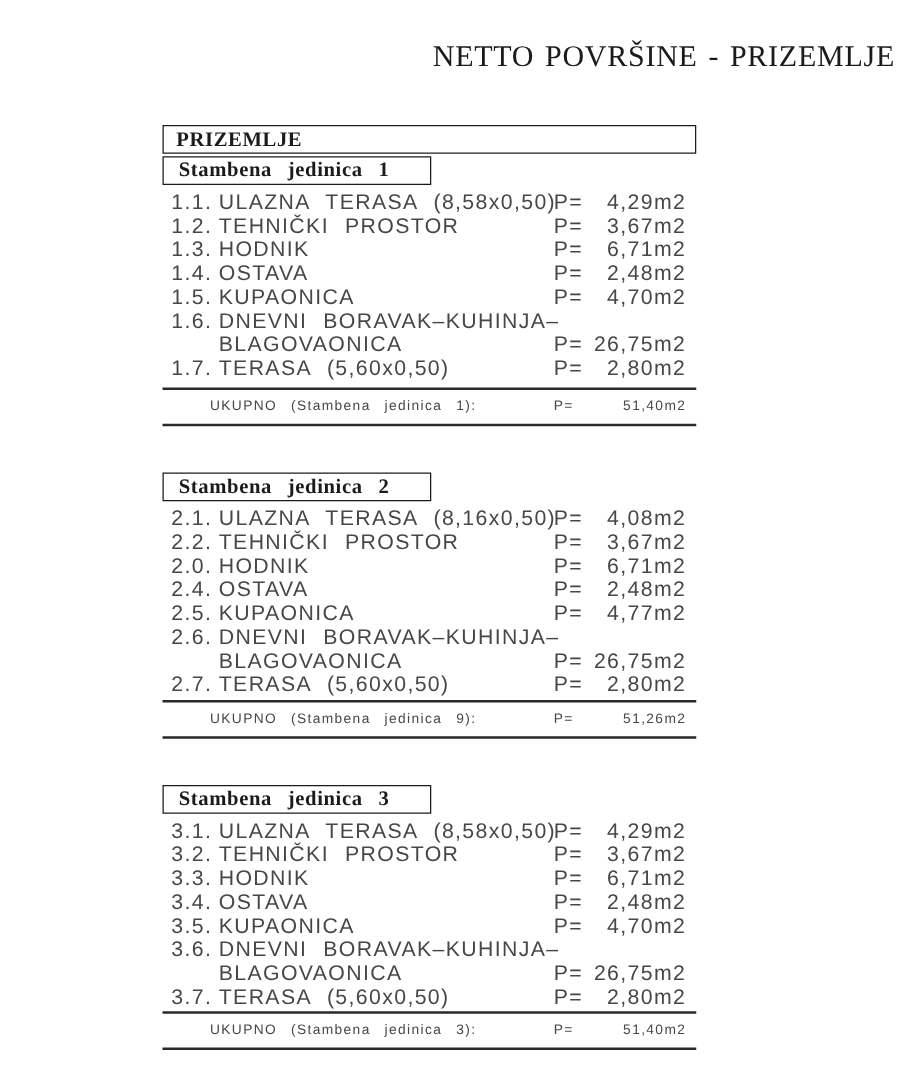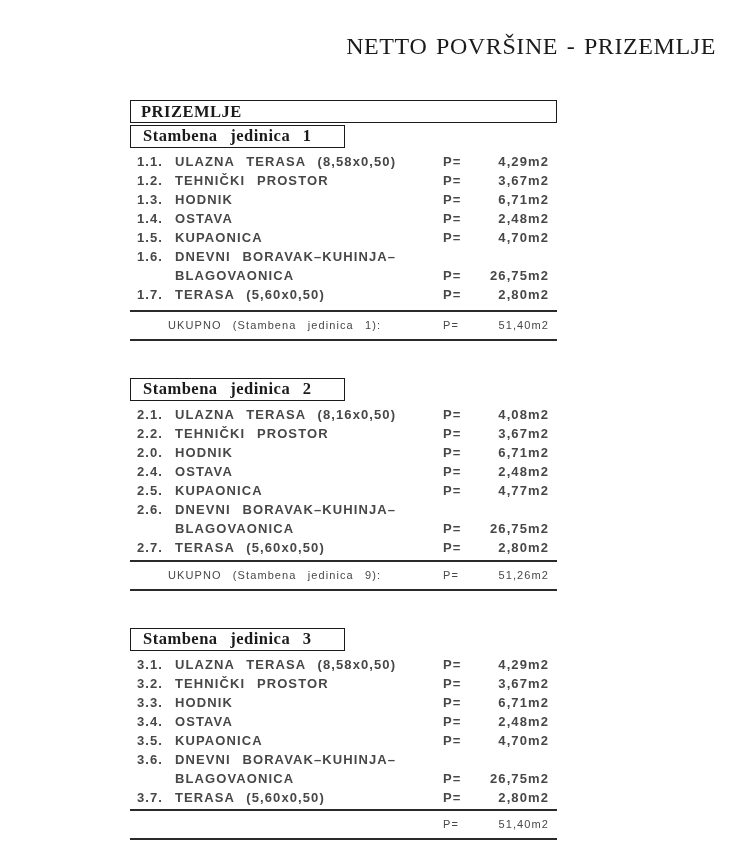--- a/index.html
+++ b/index.html
@@ -42,22 +42,22 @@
   .unit.s3{top:628px;height:214px;}
   .unit-header-box{
     position:absolute;left:0;top:0;width:215px;height:23px;
     box-sizing:border-box;border:1.5px solid var(--ink);
     display:flex;align-items:flex-start;padding-left:12px;
   }
   
   .rows{position:absolute;left:0;top:27px;width:427px;}
   .line{
     position:relative;height:19px;width:427px;
-    font-size:13px;line-height:19px;color:var(--cad);
-    letter-spacing:1.1px;word-spacing:7px;white-space:nowrap;font-weight:bold;
+    font-size:17px;line-height:19px;color:var(--cad);
+    letter-spacing:1.1px;word-spacing:7px;white-space:nowrap;
   }
   .line .num{position:absolute;left:7px;}
   .line .name{position:absolute;left:45px;}
   .line .p{position:absolute;left:313px;}
   .line .val{position:absolute;right:8px;text-align:center;}
   
   .total{
     position:absolute;left:0;width:427px;height:31px;
     box-sizing:border-box;
     border-top:2px solid var(--rule);
@@ -252,19 +252,20 @@
           </div>
           <div class="line">
             <span class="num">3.7.</span>
             <span class="name">TERASA (5,60x0,50)</span>
             <span class="p">P=</span>
             <span class="val">2,80m2</span>
           </div>
         </div>
     <div class="total">
       <div class="tline">
+        <span class="t-label">UKUPNO (Stambena jedinica 3):</span>
         <span class="p">P=</span>
         <span class="val">51,40m2</span>
       </div>
     </div>
   </section>
 </div>
 </div>
 
 </body></html>

